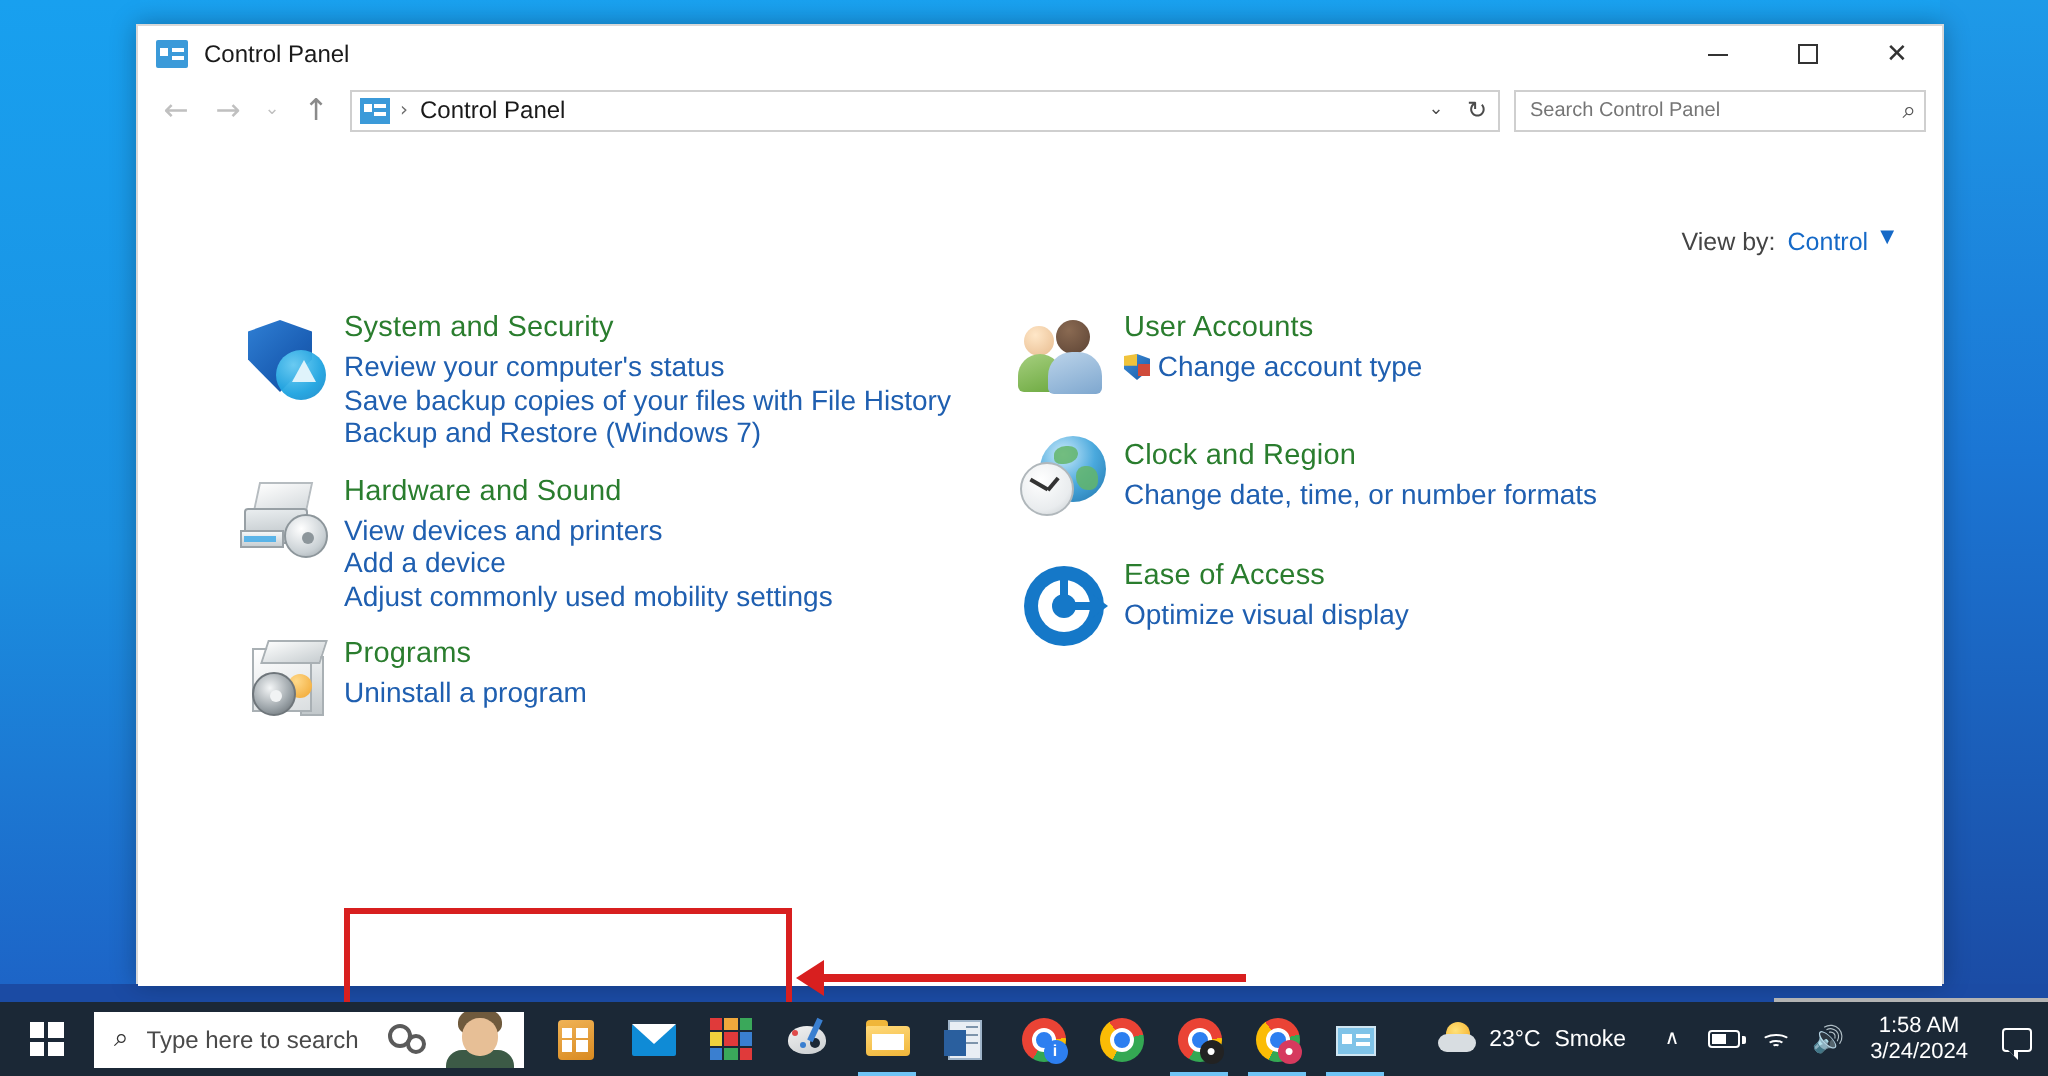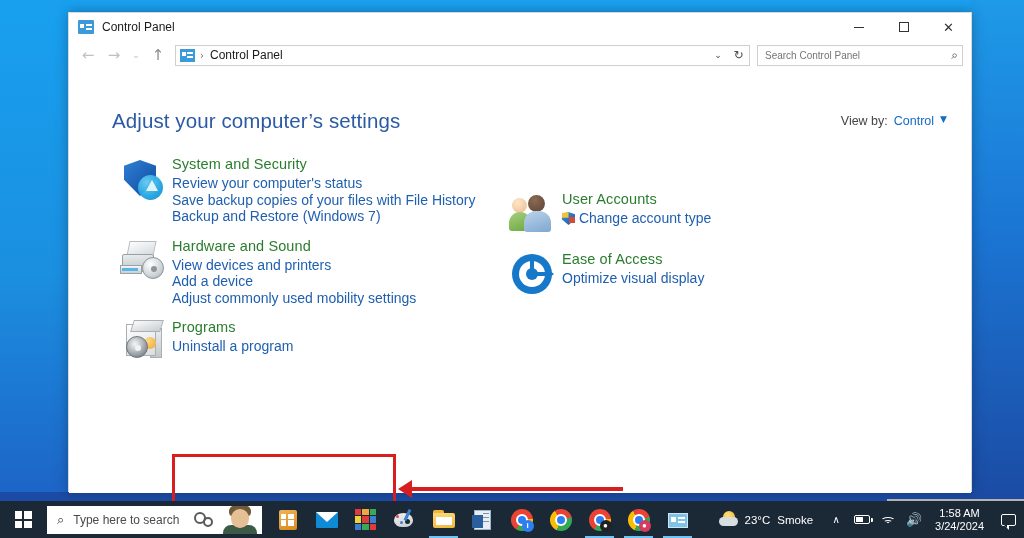--- a/index.html
+++ b/index.html
@@ -76,21 +76,21 @@
      color:#2b5aa5; letter-spacing:.1px; }
   .viewby { position:absolute; right:24px; top:45px; display:flex; align-items:flex-start;
      font-size:12.5px; gap:6px; }
   .viewby .lbl { color:#444; }
   .viewby .val { color:#1569c7; }
   .viewby .car { color:#1569c7; font-size:9px; font-family:"DejaVu Sans",sans-serif; }
 
   .cols { position:absolute; left:0; top:86px; width:100%; display:flex; }
   .col { position:relative; }
   .col.left { width:420px; padding-left:45px; }
-  .col.right { width:420px; padding-left:15px;margin-top:35px; }
+  .col.right { width:420px; padding-left:15px; }
 
   .cat { display:flex; margin-bottom:12px; position:relative; }
   .cat .iconbox { width:58px; flex:0 0 58px; display:flex; justify-content:center;
      padding-top:2px; }
   .cat .txt { padding-top:0px; }
   .cat h3 { font-size:14.5px; font-weight:normal; color:#2a7d2e; margin-bottom:2px;
      line-height:18px; letter-spacing:.1px; }
   .cat a { display:block; font-size:14px; color:#1f5fb0; text-decoration:none;
      line-height:16.5px; }
   .shieldlink { display:flex; align-items:center; gap:4px; }
@@ -414,21 +414,20 @@
     <div class="refresh">↻</div>
 
     <div class="search">
       <input type="text" placeholder="Search Control Panel" style="">
       <span class="mag">⌕</span>
     </div>
   </div>
 
   <div class="content">
 
-    <div class="page-title">Adjust your computer’s settings</div>
 
     <div class="viewby">
       <span class="lbl">View by:</span>
       <span class="val">Control</span>
       <span class="car">▼</span>
     </div>
 
     <div class="cols">
 
       <div class="col left">
@@ -502,20 +501,36 @@
             <a href="#" class="shieldlink">
               <span class="mini-shield">
                 <span class="s"></span><span class="q1"></span><span class="q2"></span>
               </span>
               <span>Change account type</span>
             </a>
           </div>
         </div>
 
 
+        <div class="cat" style="margin-bottom:16px">
+          <div class="iconbox">
+            <div class="ico i-clk">
+              <span class="globe"></span>
+                <span class="land1"></span>
+                <span class="land2"></span>
+              <span class="clock"></span>
+                <span class="hh"></span>
+                <span class="mm"></span>
+            </div>
+          </div>
+          <div class="txt" style="padding-top:4px">
+            <h3>Clock and Region</h3>
+            <a href="#">Change date, time, or number formats</a>
+          </div>
+        </div>
 
         <div class="cat">
           <div class="iconbox">
             <div class="ico i-ease">
               <span class="c"></span>
                 <span class="in"></span>
               <span class="vline"></span>
                 <span class="arrow"></span>
                 <span class="arrowh"></span>
               <span class="hub"></span>

